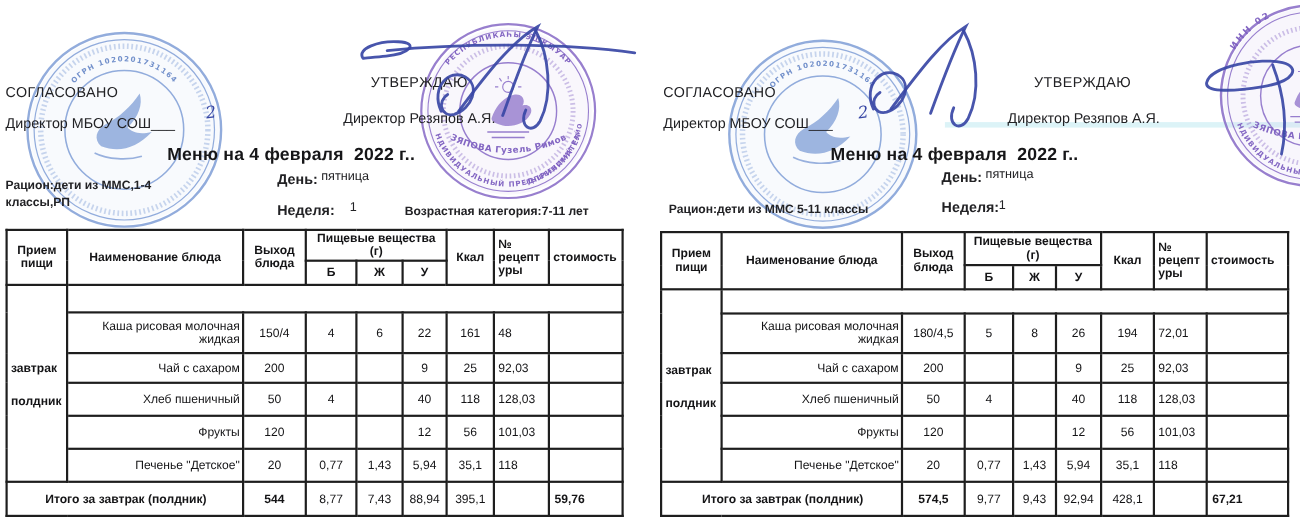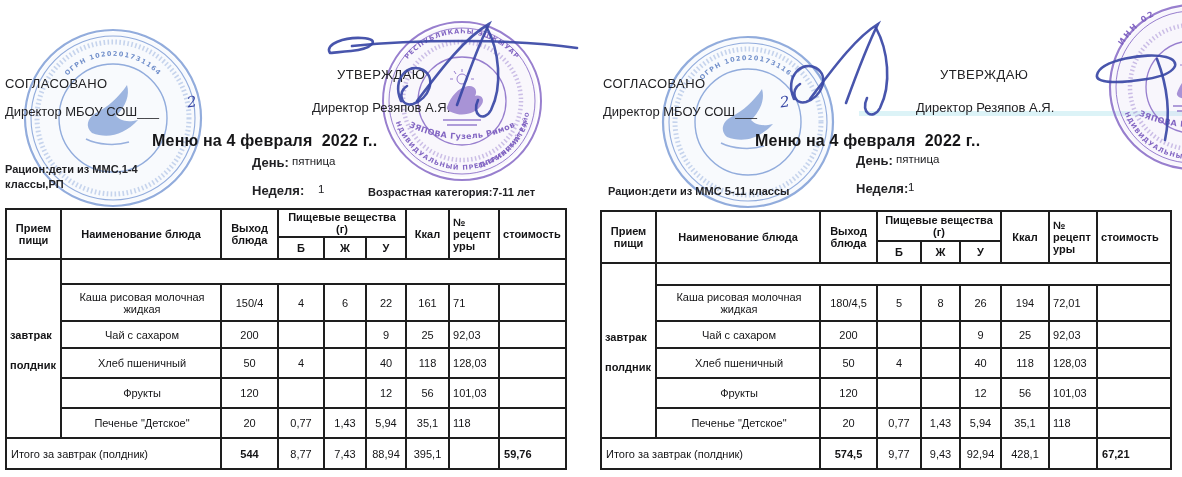--- a/index.html
+++ b/index.html
@@ -20,26 +20,26 @@
   .age-c{text-align:center;white-space:normal;}
   .hw2{position:absolute;z-index:3;font:italic 15px "DejaVu Serif",serif;color:#3847a5;transform:rotate(-8deg);}
   
   .mt{position:absolute;z-index:2;border-collapse:collapse;table-layout:fixed;
       font-size:11px;color:#141416;background:transparent;}
   .mt th,.mt td{border:2px solid #1e1e1e;padding:1px 2px;vertical-align:middle;line-height:12px;}
   .mt th{font-weight:bold;text-align:center;}
   .ta-l{text-align:left!important;padding-left:3px!important;}
   .wrapany{overflow-wrap:anywhere;}
   .num{text-align:center;}
-  .dish{text-align:center;padding-left:4px!important;}
+  .dish{text-align:right;padding-left:4px!important;}
   .recipe{text-align:left;padding-left:3px!important;}
   .meal-cell{vertical-align:top;font-weight:bold;text-align:left;padding:3px 0 0 3px!important;}
   .meal-cell span{display:block;}
   .meal-cell .m2{margin-top:18px;}
-  .tlabel{font-weight:normal;text-align:left;padding-left:4px!important;}
+  .tlabel{font-weight:bold;text-align:center;padding-left:4px!important;}
   .bcell{font-weight:bold;margin-left:15px;}
   .cost{text-align:left;padding-left:4px!important;font-weight:bold;}
   .trh28{height:28px}.trh30{height:30px}.trh22{height:22px}.trh25{height:25px}
   .trh37{height:37px}.trh36{height:36px}.trh27{height:27px}.trh31{height:31px}
   
   .sbr{fill:none;stroke:#7f9dd6;opacity:.85;}
   .sbm{fill:none;stroke:#8aa6da;stroke-width:5;stroke-dasharray:1.6 2.4;opacity:.45;}
   .sbf{fill:#7f9dd6;opacity:.75;}
   .sbs{stroke:#7f9dd6;stroke-width:1.5;fill:none;opacity:.8;}
   .sb-txt{font:bold 6.5px "DejaVu Sans",sans-serif;fill:#6d8cc9;letter-spacing:1.2px;opacity:.95;}
@@ -144,21 +144,21 @@
           </td>
           <td colspan="8"></td>
         </tr>
         <tr class="trh37">
           <td class="dish">Каша рисовая молочная жидкая</td>
           <td class="num">150/4</td>
           <td class="num">4</td>
           <td class="num">6</td>
           <td class="num">22</td>
           <td class="num">161</td>
-          <td class="recipe">71</td>
+          <td class="recipe">48</td>
           <td></td>
         </tr>
         <tr class="trh27">
           <td class="dish">Чай с сахаром</td>
           <td class="num">200</td>
           <td class="num"></td>
           <td class="num"></td>
           <td class="num">9</td>
           <td class="num">25</td>
           <td class="recipe">92,03</td>

